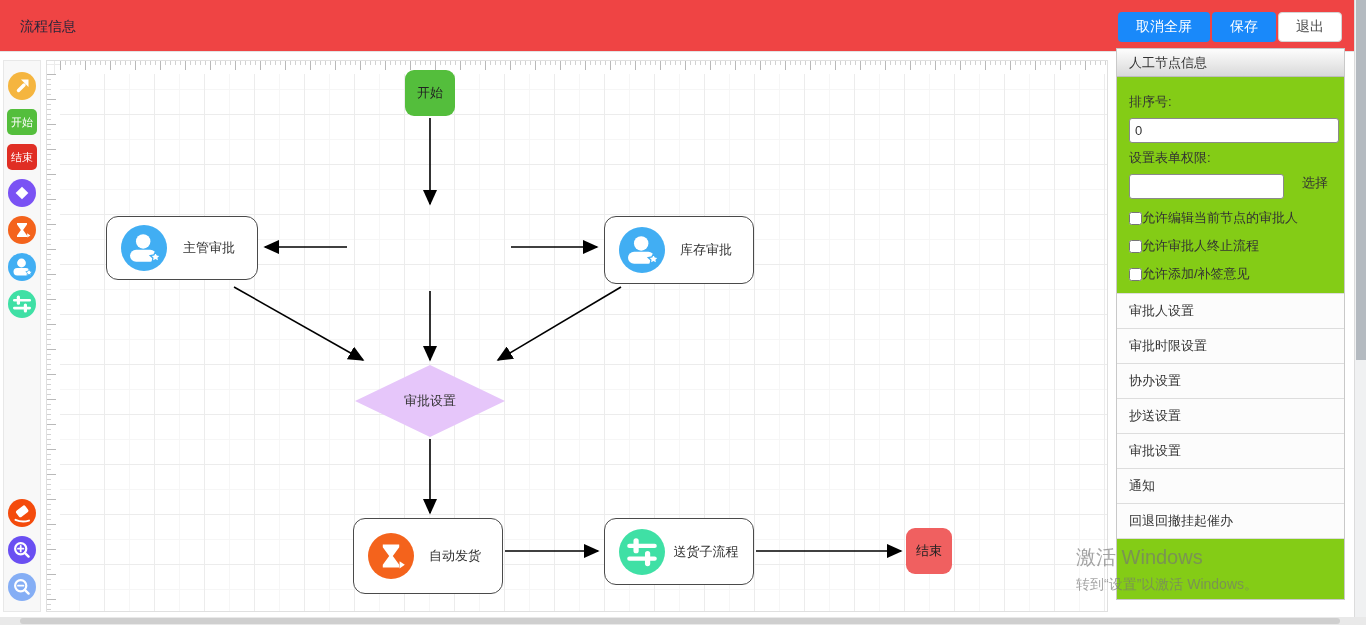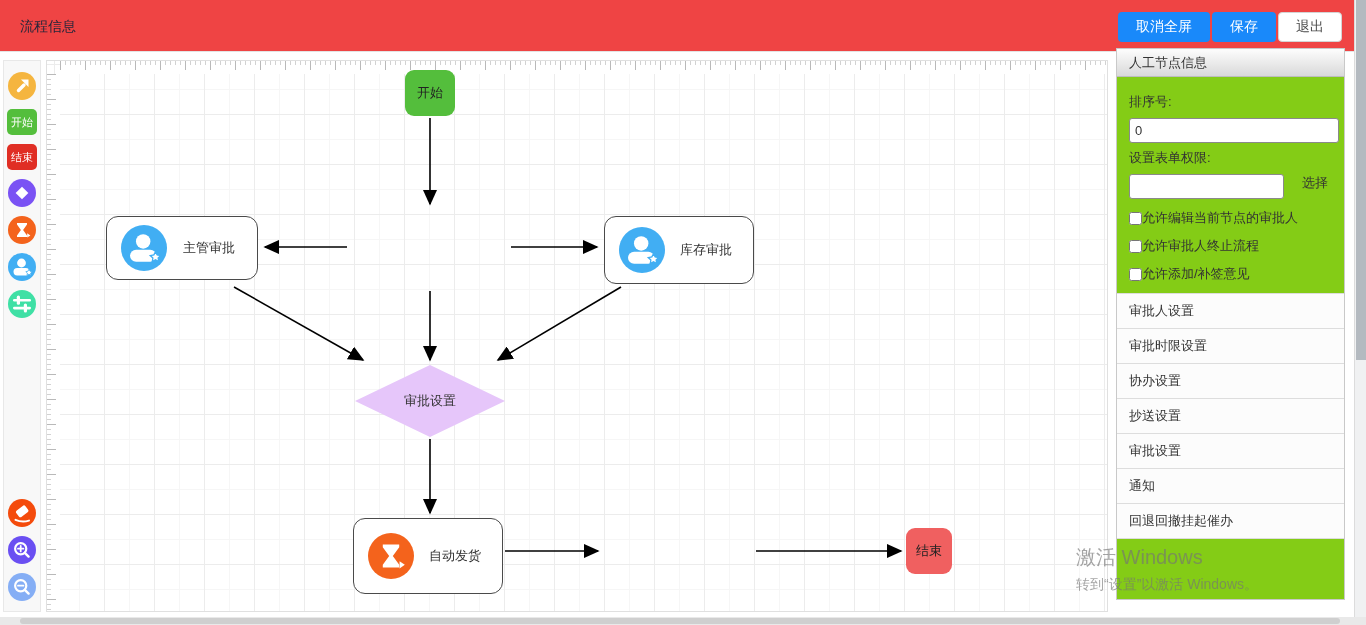--- a/index.html
+++ b/index.html
@@ -233,20 +233,31 @@
     <div class="node n-auto">
       <span class="node-icon c-orange">
         <svg width="46" height="46" viewBox="0 0 28 28">
           <path d="M9,7 h10 v1.6 l-3.9,5.4 3.9,5.4 v1.6 h-10 v-1.6 l3.9,-5.4 -3.9,-5.4 z" fill="#fff"></path>
           <path d="M19.2,17.2 l3.2,2.2 -3.2,2.2 z" fill="#fff"></path>
         </svg>
       </span>
       <span class="node-label">自动发货</span>
     </div>
 
+    <div class="node n-sub">
+      <span class="node-icon c-teal">
+        <svg width="46" height="46" viewBox="0 0 28 28">
+          <rect x="5" y="9" width="18" height="2.6" rx="1.3" fill="#fff"></rect>
+          <rect x="8.8" y="5.6" width="3.2" height="9.2" rx="1.6" fill="#fff"></rect>
+          <rect x="5" y="16.8" width="18" height="2.6" rx="1.3" fill="#fff"></rect>
+          <rect x="15.8" y="13.4" width="3.2" height="9.2" rx="1.6" fill="#fff"></rect>
+        </svg>
+      </span>
+      <span class="node-label">送货子流程</span>
+    </div>
 
     <div class="terminal n-end">结束</div>
   </div>
 
   <div class="panel">
     <div class="panel-header">人工节点信息</div>
     <div class="panel-body">
       <div class="field-label">排序号:</div>
       <input class="text-input input-full" type="text" value="0" style="">
       <div class="field-label">设置表单权限:</div>

